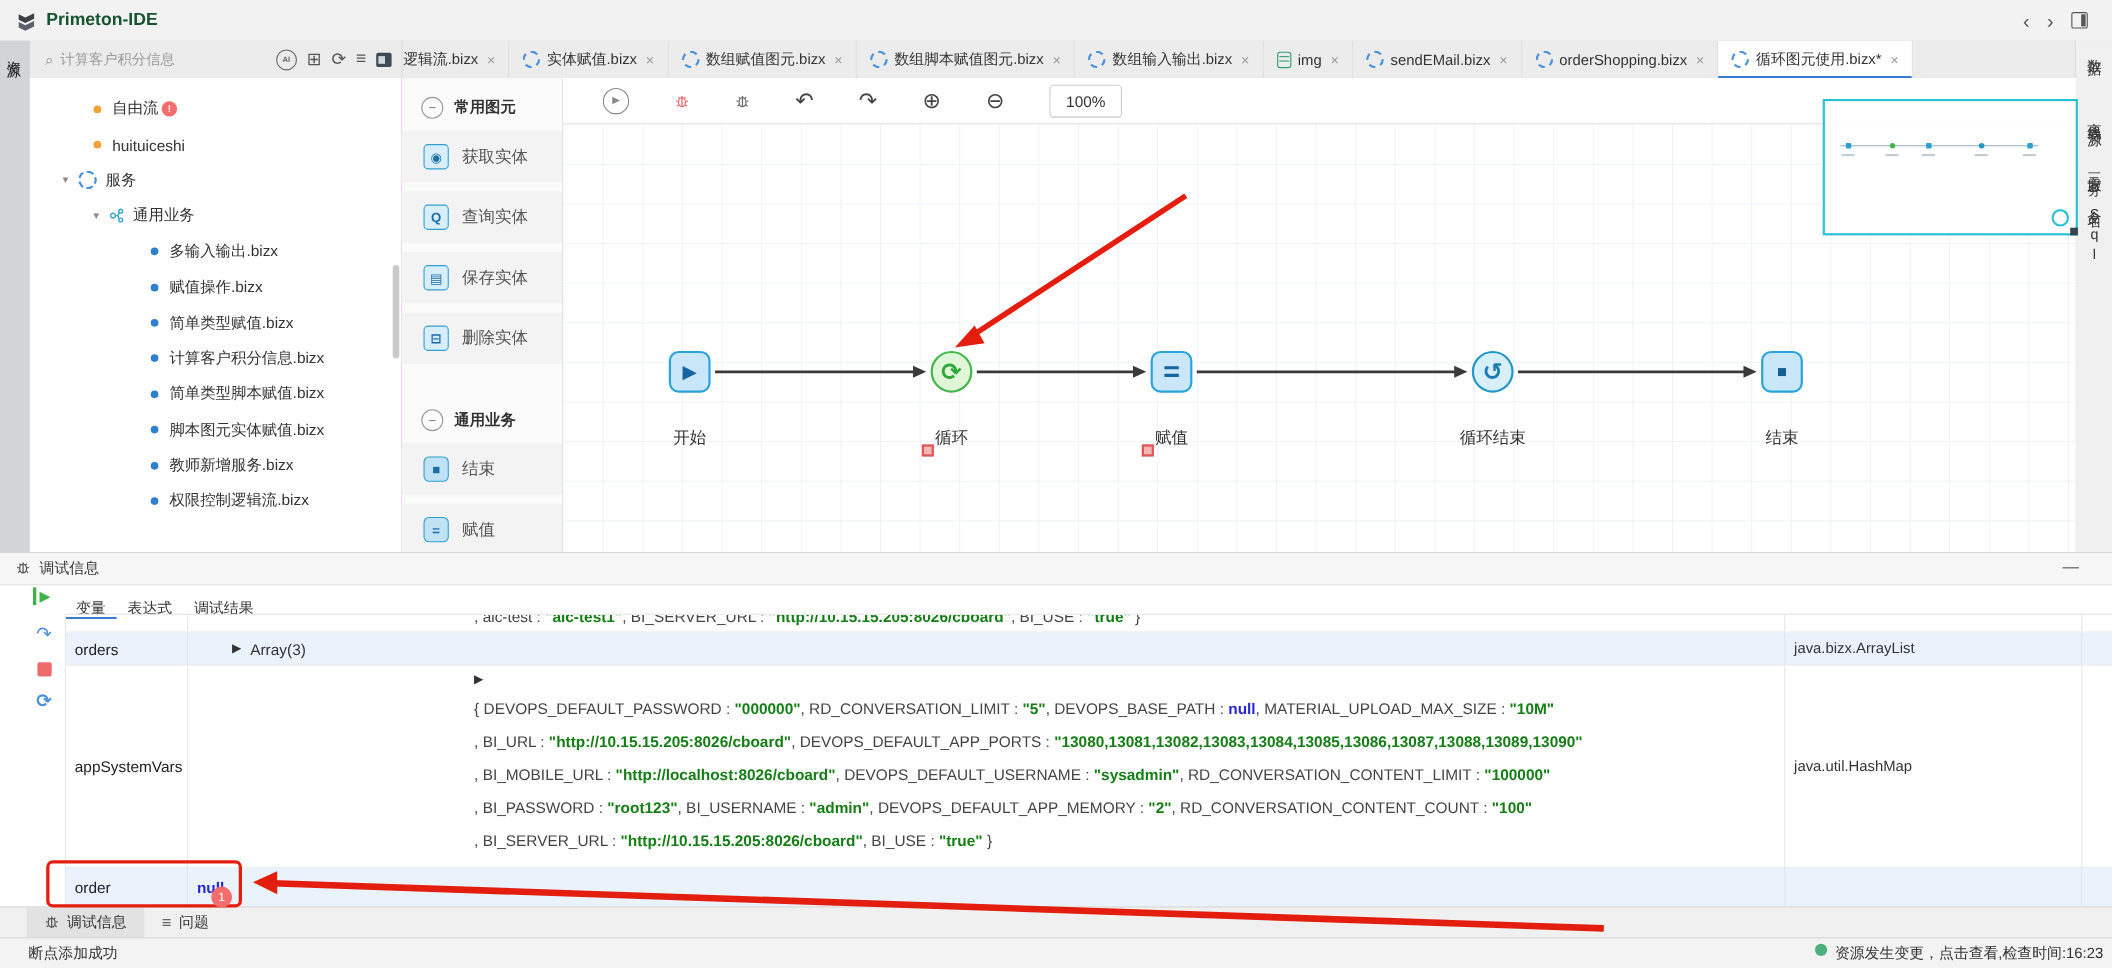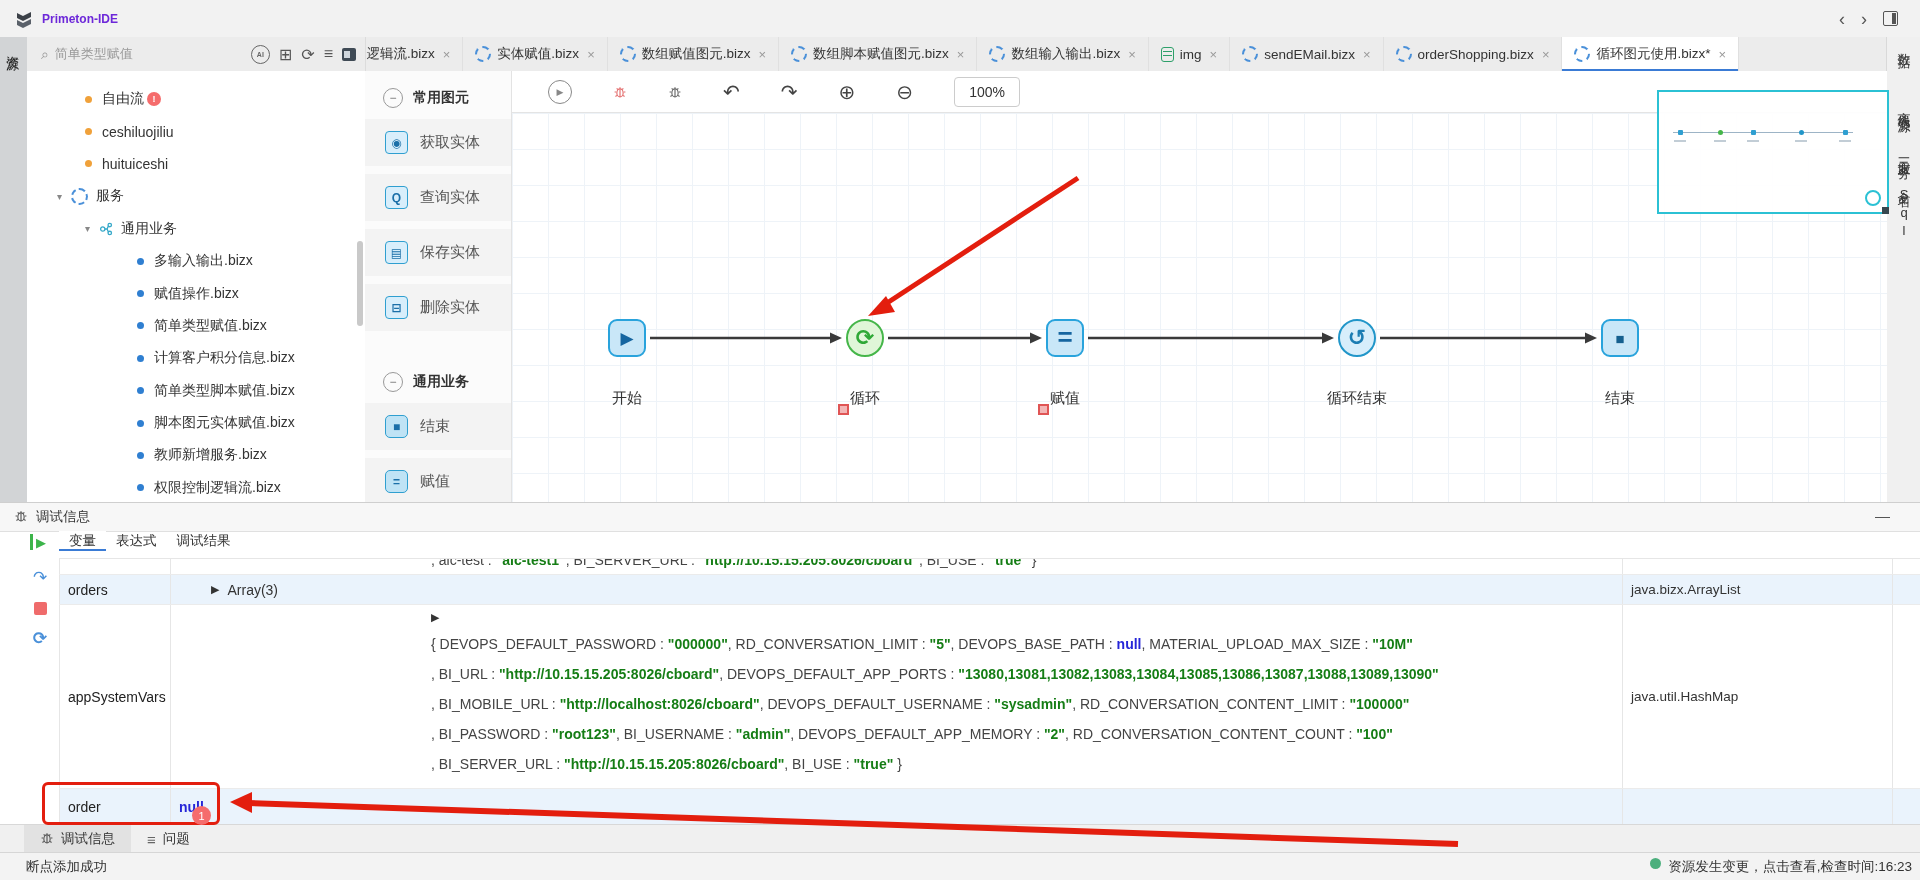--- a/index.html
+++ b/index.html
@@ -2,21 +2,21 @@
 <html><head>
 <meta charset="utf-8">
 <style>
   html,body{margin:0;padding:0;background:#e9e9e9;}
   #app{position:relative;width:1920px;height:880px;background:#fff;overflow:hidden;
        font-family:"Liberation Sans","DejaVu Sans",sans-serif;color:#333;font-size:14px;}
   
   #titlebar{position:absolute;left:0;top:0;width:1920px;height:37px;background:#f2f2f2;
             border-bottom:1px solid #e2e2e2;display:flex;align-items:center;}
   #titlebar .logo{margin:0 8px 0 14px;display:flex;}
-  #titlebar .title{font-size:12px;font-weight:700;color:#6d28d9;text-align:right;}
+  #titlebar .title{font-size:16px;font-weight:700;color:#14532d;text-align:right;}
   #win-controls{position:absolute;right:22px;top:0;height:37px;display:flex;align-items:center;gap:16px;color:#555;}
   #win-controls .navg{font-size:18px;line-height:1;cursor:default;}
   #win-controls .layout-box{width:13px;height:13px;border:1.5px solid #555;border-radius:2px;position:relative;}
   #win-controls .layout-box::after{content:"";position:absolute;right:1px;top:1px;bottom:1px;width:4px;background:#555;}
   
   #left-rail{position:absolute;left:0;top:37px;width:27px;height:465px;background:#d2d4d6;border-right:1px solid #c4c4c4;}
   #left-rail .rail-label{writing-mode:vertical-rl;text-orientation:upright;display:block;margin:8px auto;
       font-size:13px;color:#222;letter-spacing:3px;text-align:center;width:15px;}
   
   #header-row{position:absolute;left:27px;top:37px;width:1860px;height:34px;background:#ececec;border-bottom:1px solid #d8d8d8;display:flex;}
@@ -101,21 +101,21 @@
   #minimap .mline{position:absolute;left:14px;right:34px;top:40px;border-top:1px solid #9db4c6;}
   .mmark{position:absolute;width:5px;height:5px;top:38px;}
   .mbar{position:absolute;width:12px;height:2px;top:48px;background:#c2cdd6;}
   #mm-handle{position:absolute;right:6px;bottom:6px;width:12px;height:12px;border:2px solid #2bc1d4;border-radius:50%;background:#fff;}
   #mm-corner{position:absolute;right:-2px;bottom:-2px;width:7px;height:7px;background:#37474f;}
   
   #debug{position:absolute;left:0;top:502px;width:1920px;height:322px;background:#fff;border-top:1px solid #cfcfcf;}
   #debug-header{height:28px;background:#f7f7f7;border-bottom:1px solid #e0e0e0;display:flex;align-items:center;padding-left:14px;gap:8px;}
   #debug-header .dtitle{font-size:13.5px;color:#333;}
   #debug-min{position:absolute;right:30px;top:4px;font-size:15px;color:#555;cursor:pointer;}
-  #debug-tabs{position:absolute;left:59px;top:28px;height:20px;display:flex;align-items:stretch;}
+  #debug-tabs{position:absolute;left:59px;top:40px;height:20px;display:flex;align-items:stretch;}
   .dtab{display:flex;align-items:center;padding:0 10px;font-size:13.5px;color:#333;cursor:pointer;}
   .dtab.active{background:#fff;box-shadow:inset 0 -2px 0 #3a7bd5;}
   #resume-ico{position:absolute;left:30px;top:534px;width:16px;height:16px;color:#3cb44a;font-size:13px;
       border-left:3px solid #3cb44a;display:flex;align-items:center;justify-content:center;cursor:pointer;}
   .gut{position:absolute;left:30px;width:20px;height:20px;display:flex;align-items:center;justify-content:center;cursor:pointer;}
   #gut-step{top:567px;color:#4a90d9;font-size:17px;}
   #gut-stop{top:598px;}
   #gut-stop i{width:13px;height:13px;background:#ef6b6b;border-radius:2px;display:block;}
   #gut-refresh{top:628px;color:#4a90d9;font-size:17px;font-weight:700;}
   #debug-table{position:absolute;left:59px;top:56px;right:0;bottom:0;border-top:1px solid #e6e6e6;}
@@ -167,21 +167,21 @@
     </span>
   </header>
 
   <div id="left-rail">
     <span class="rail-label">资源</span>
   </div>
 
   <div id="header-row">
     <div id="search-area">
       <span class="mag">⌕</span>
-      <span class="ph">简单类型赋值</span>
+      <span class="ph">计算客户积分信息</span>
       <span class="sicon ai-circle">AI</span>
       <span class="sicon glyph16">⊞</span>
       <span class="sicon glyph16">⟳</span>
       <span class="sicon glyph16">≡</span>
       <span class="sicon">
           <span class="board-ico"></span>
         </span>
     </div>
     <div id="tabs">
         <div class="tab clipped">
@@ -237,24 +237,20 @@
       <span class="rail-item" style="margin-top: 34px;">三方服务</span>
       <span class="rail-item" style="margin-top: 22px;">命名Sql</span>
     </div>
 
   <div id="explorer">
     <div class="tree">
         <div class="trow lvl1">
           <span class="dot o"></span>
           <span class="tlabel">自由流</span>
           <span class="tbadge">!</span>
-        </div>
-        <div class="trow lvl1">
-          <span class="dot o"></span>
-          <span class="tlabel">ceshiluojiliu</span>
         </div>
         <div class="trow lvl1">
           <span class="dot o"></span>
           <span class="tlabel">huituiceshi</span>
         </div>
         <div class="trow lvl0">
           <span class="caret">▾</span>
           <span class="ticon">
             <span class="gear" style="width:13px;height:13px;"></span>
           </span>

